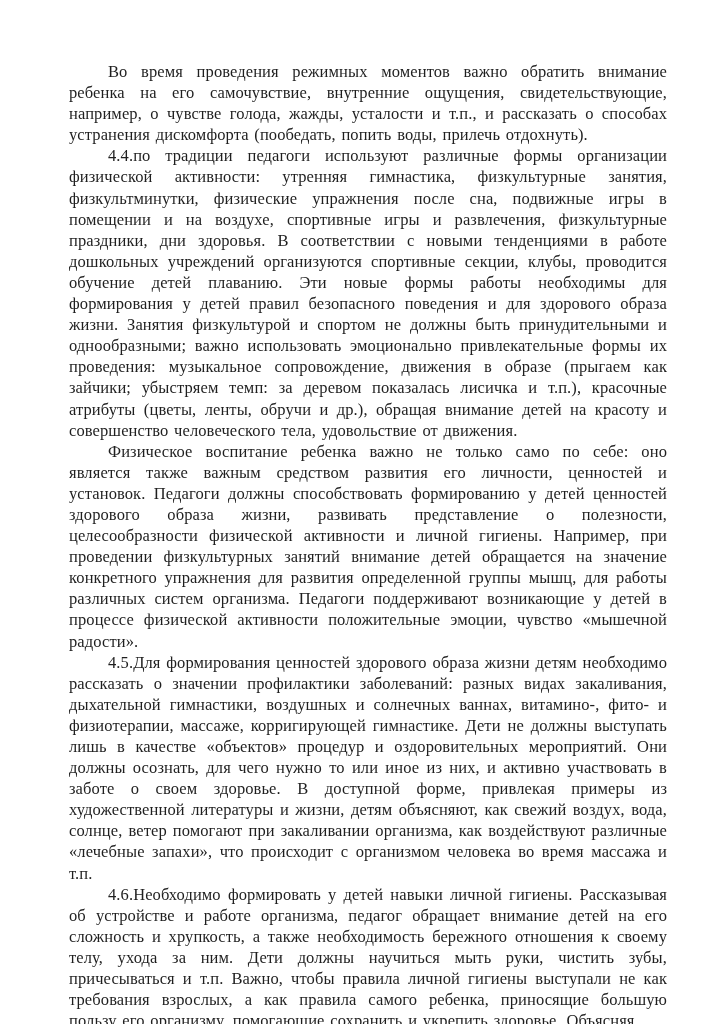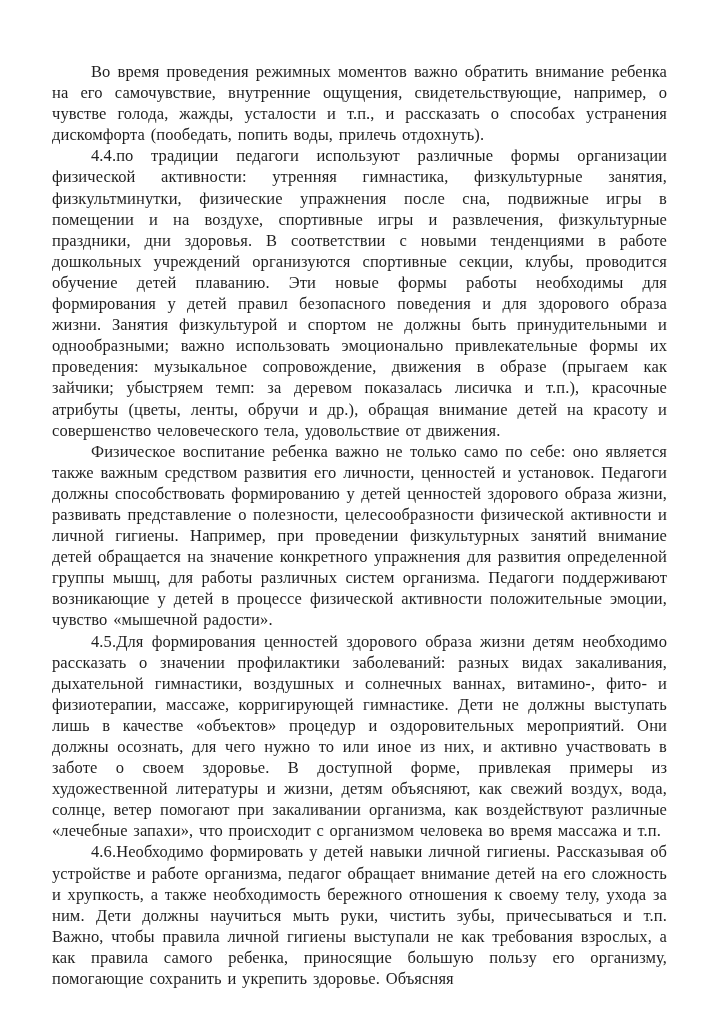--- a/index.html
+++ b/index.html
@@ -9,21 +9,21 @@
   }
   body {
     width: 724px;
     height: 1024px;
     overflow: hidden;
   }
   .page {
     box-sizing: border-box;
     width: 724px;
     height: 812px;
-    padding: 61px 57px 40px 52px;
+    padding: 61px 57px 40px 69px;
     background: #ffffff;
     font-family: "Liberation Serif", "DejaVu Serif", serif;
     font-size: 16.5px;
     line-height: 21.1px;
     color: #1f1f1f;
     text-align: justify;
     letter-spacing: 0.1px;
     word-spacing: 1.5px;
   }
   .page p {

